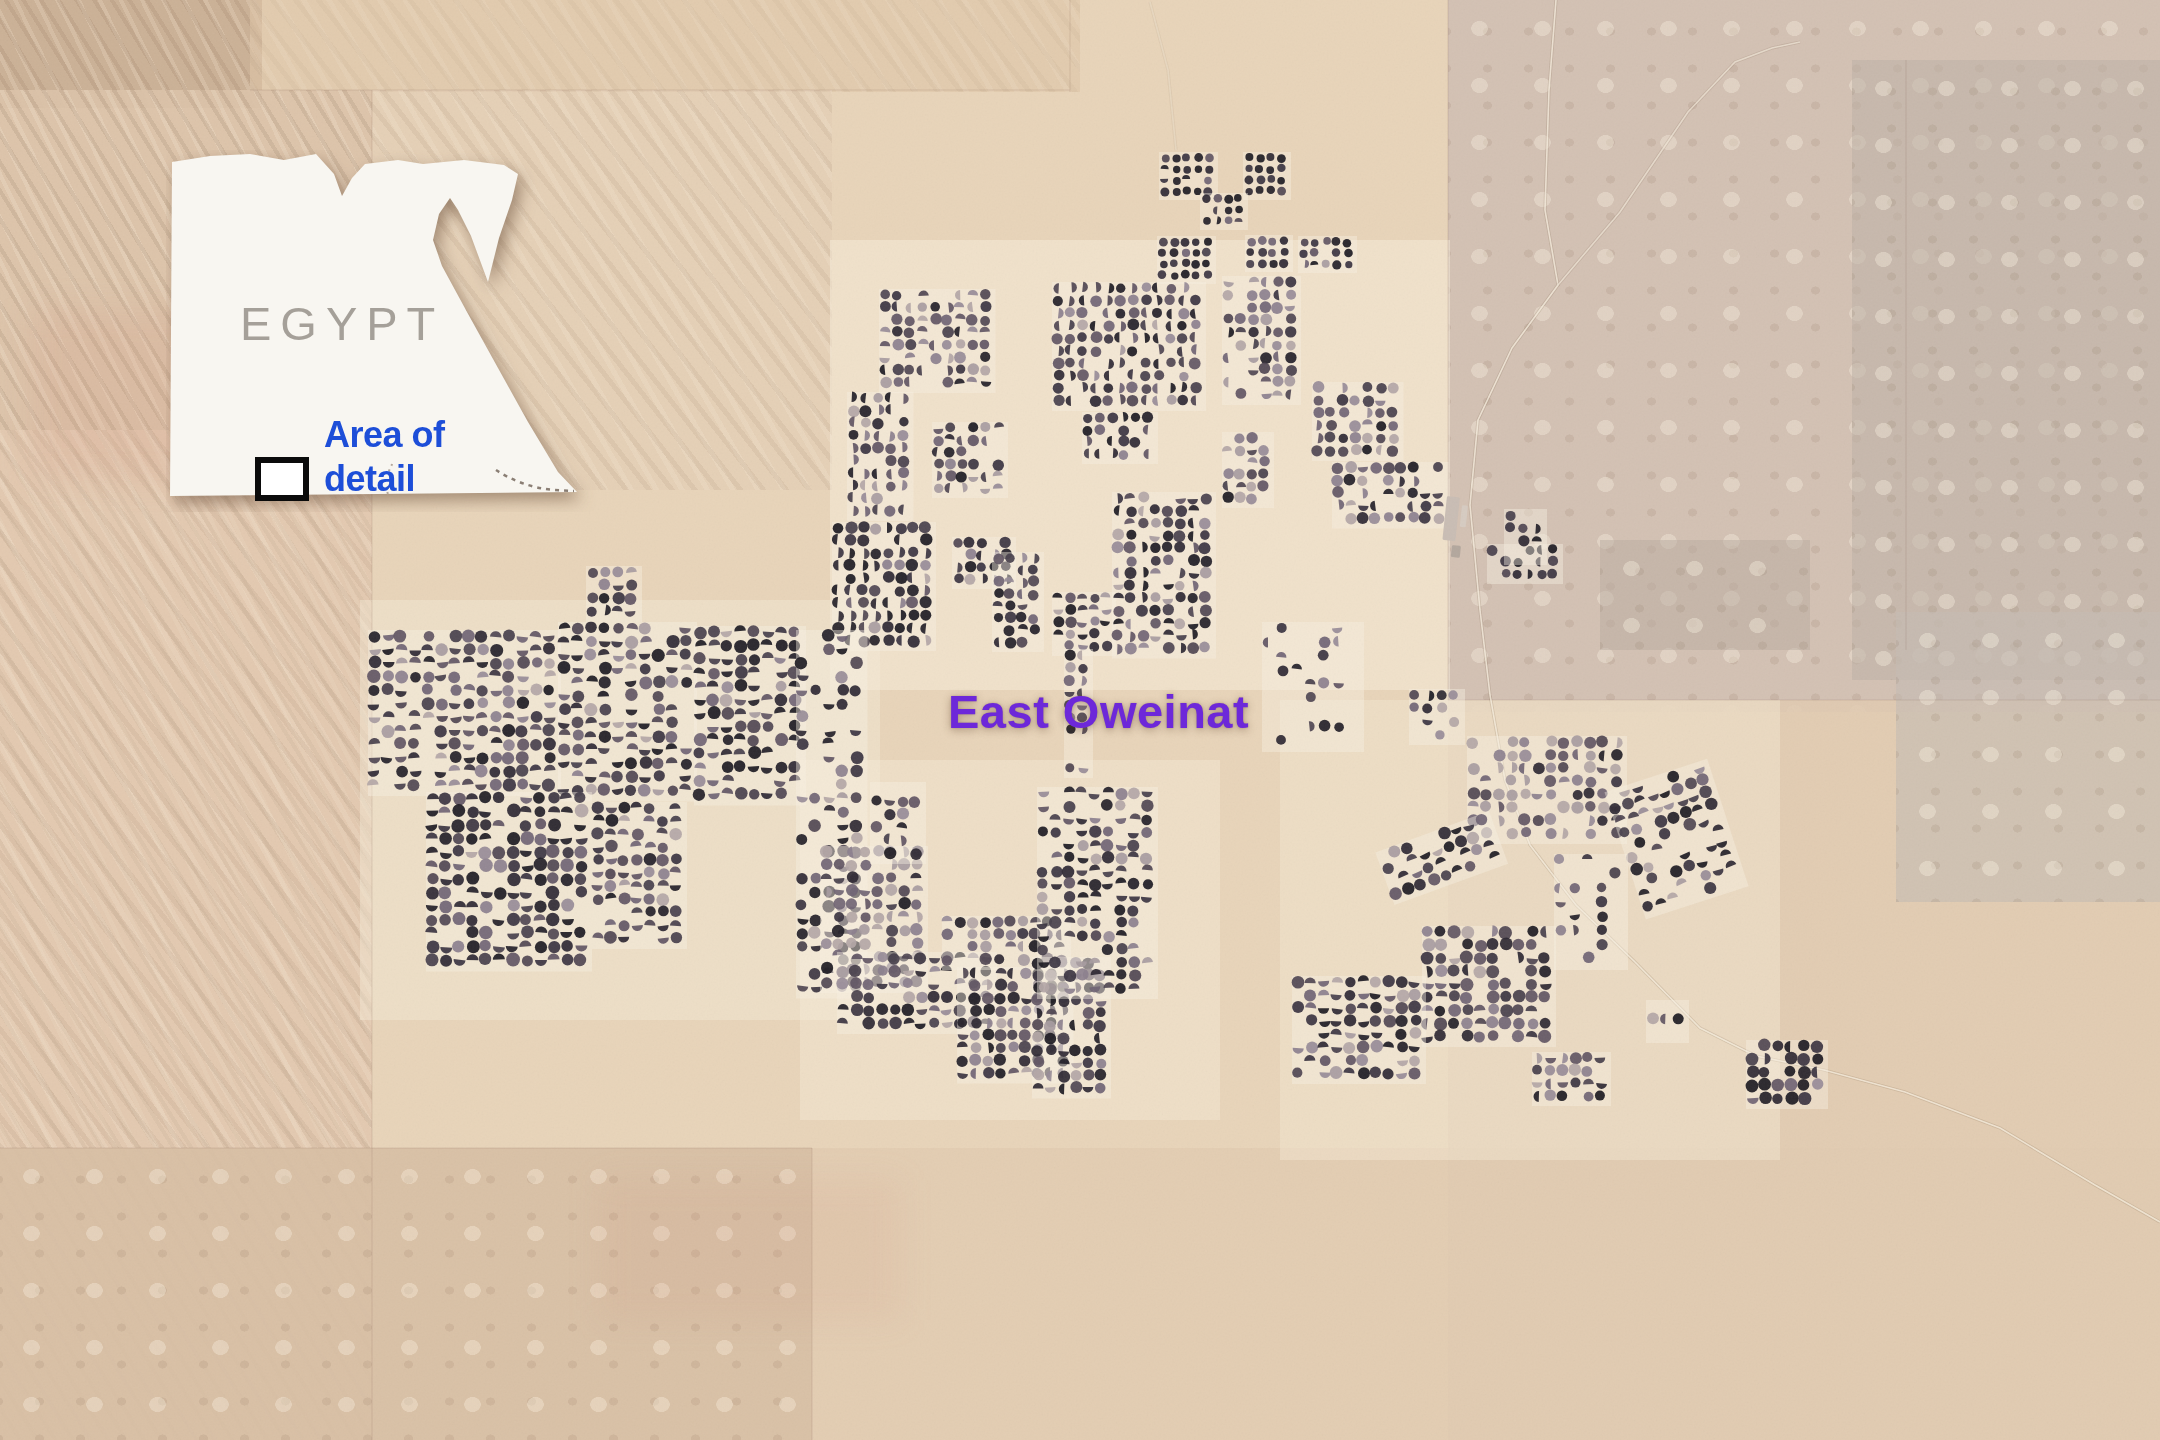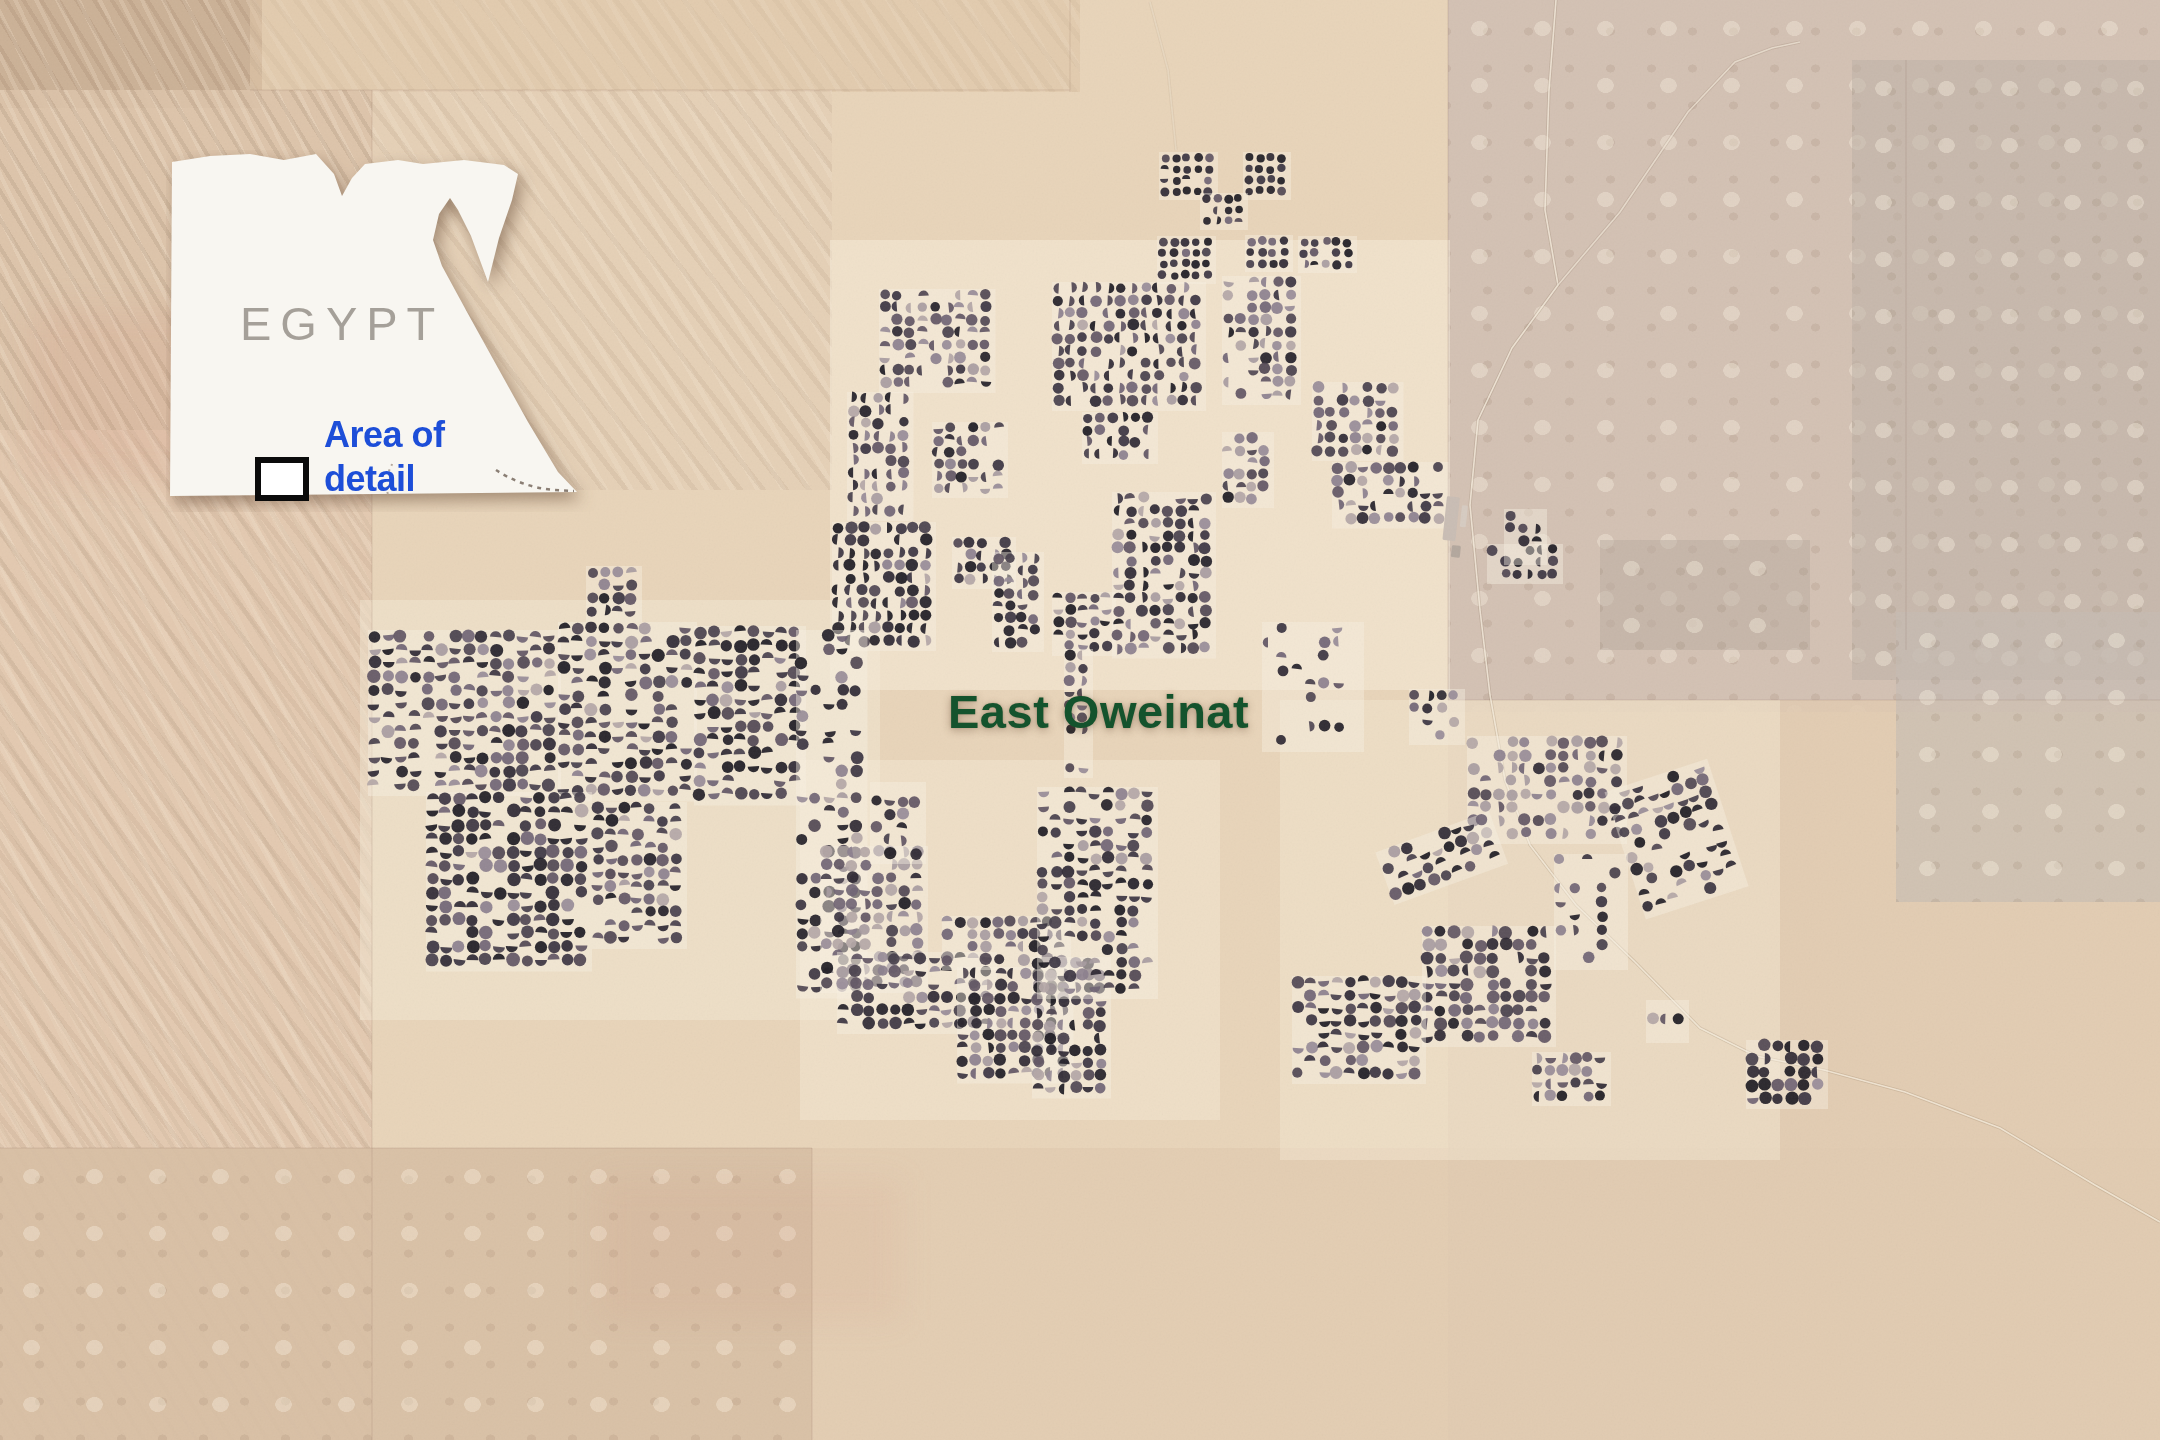--- a/index.html
+++ b/index.html
@@ -43,21 +43,21 @@
   }
   .area-label{
     position:absolute;left:158px;top:247px;
     font-size:36px;font-weight:700;line-height:44px;color:#1d4ed8;
     letter-spacing:-0.5px;
     margin-top:16px;
   }
   
   .region-label{
     position:absolute;left:948px;top:684px;
-    font-size:47px;font-weight:700;color:#14532d;
+    font-size:47px;font-weight:700;color:#6d28d9;
     text-shadow:0 2px 9px rgba(92,62,40,.45), 0 0 2px rgba(120,90,60,.35);
     white-space:nowrap;letter-spacing:0.5px;
   }
 </style>
 </head>
 <body>
 
 <div id="patch-layer">
     <div class="patch tex-ripple" style="left: 0px; top: 0px; width: 262px; height: 108px; background-color: rgb(199, 171, 144); opacity: 0.85;"></div>
     <div class="patch tex-ripple2" style="left: 250px; top: 0px; width: 830px; height: 92px; background-color: rgb(223, 198, 168); opacity: 0.6;"></div>

